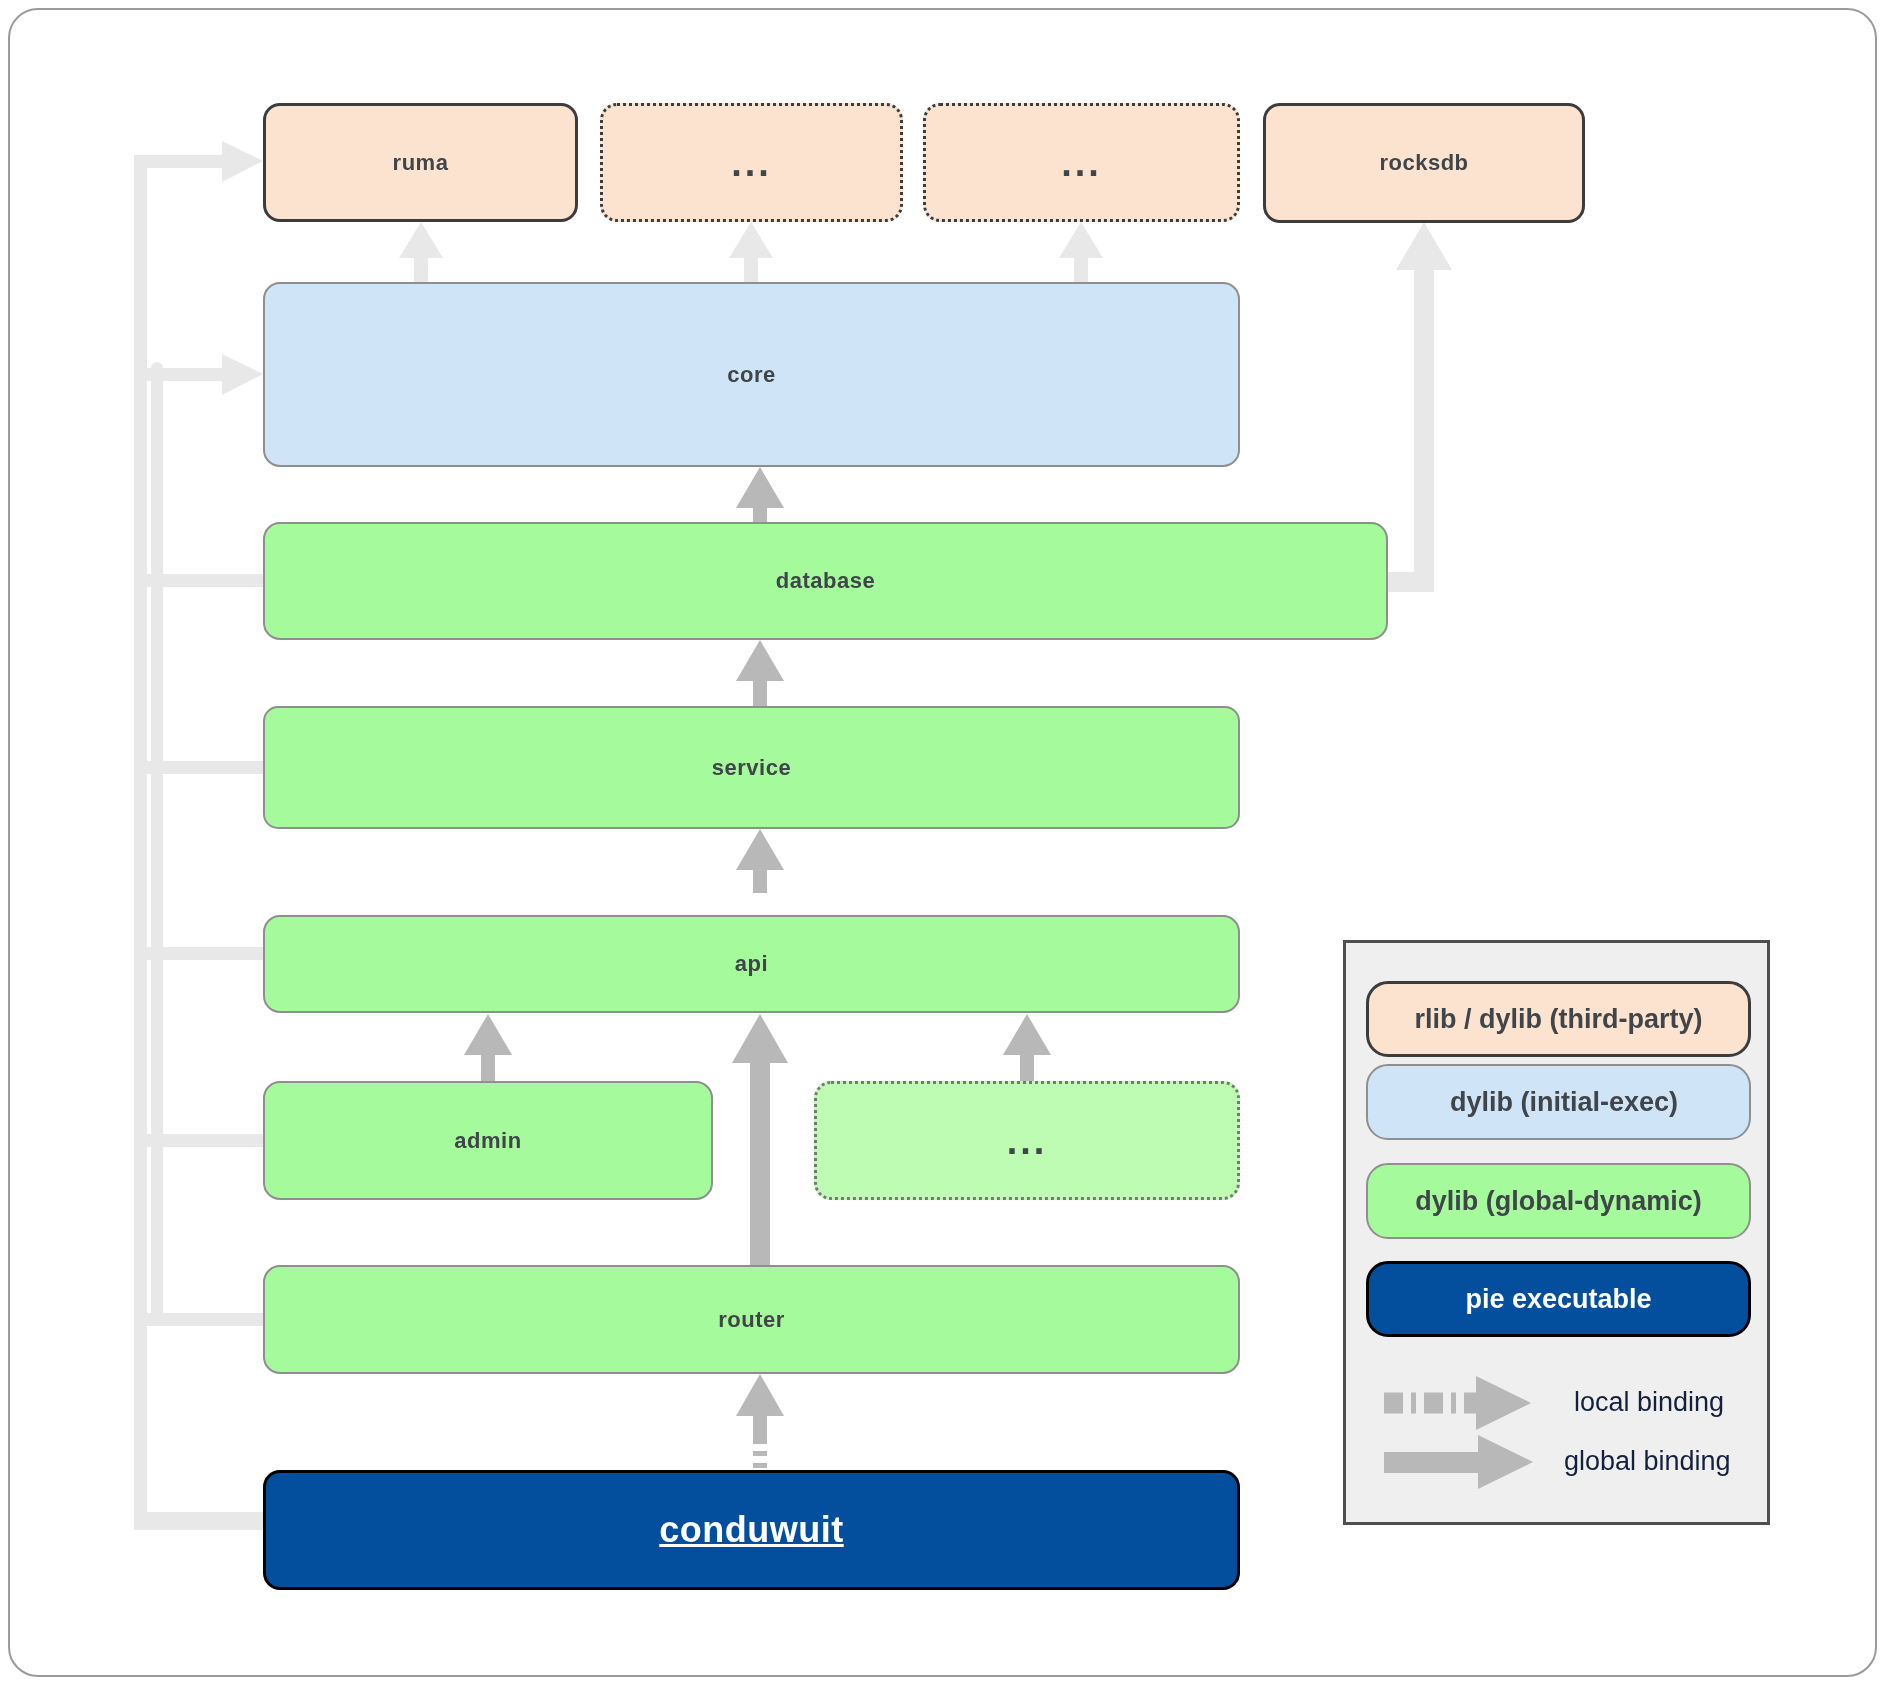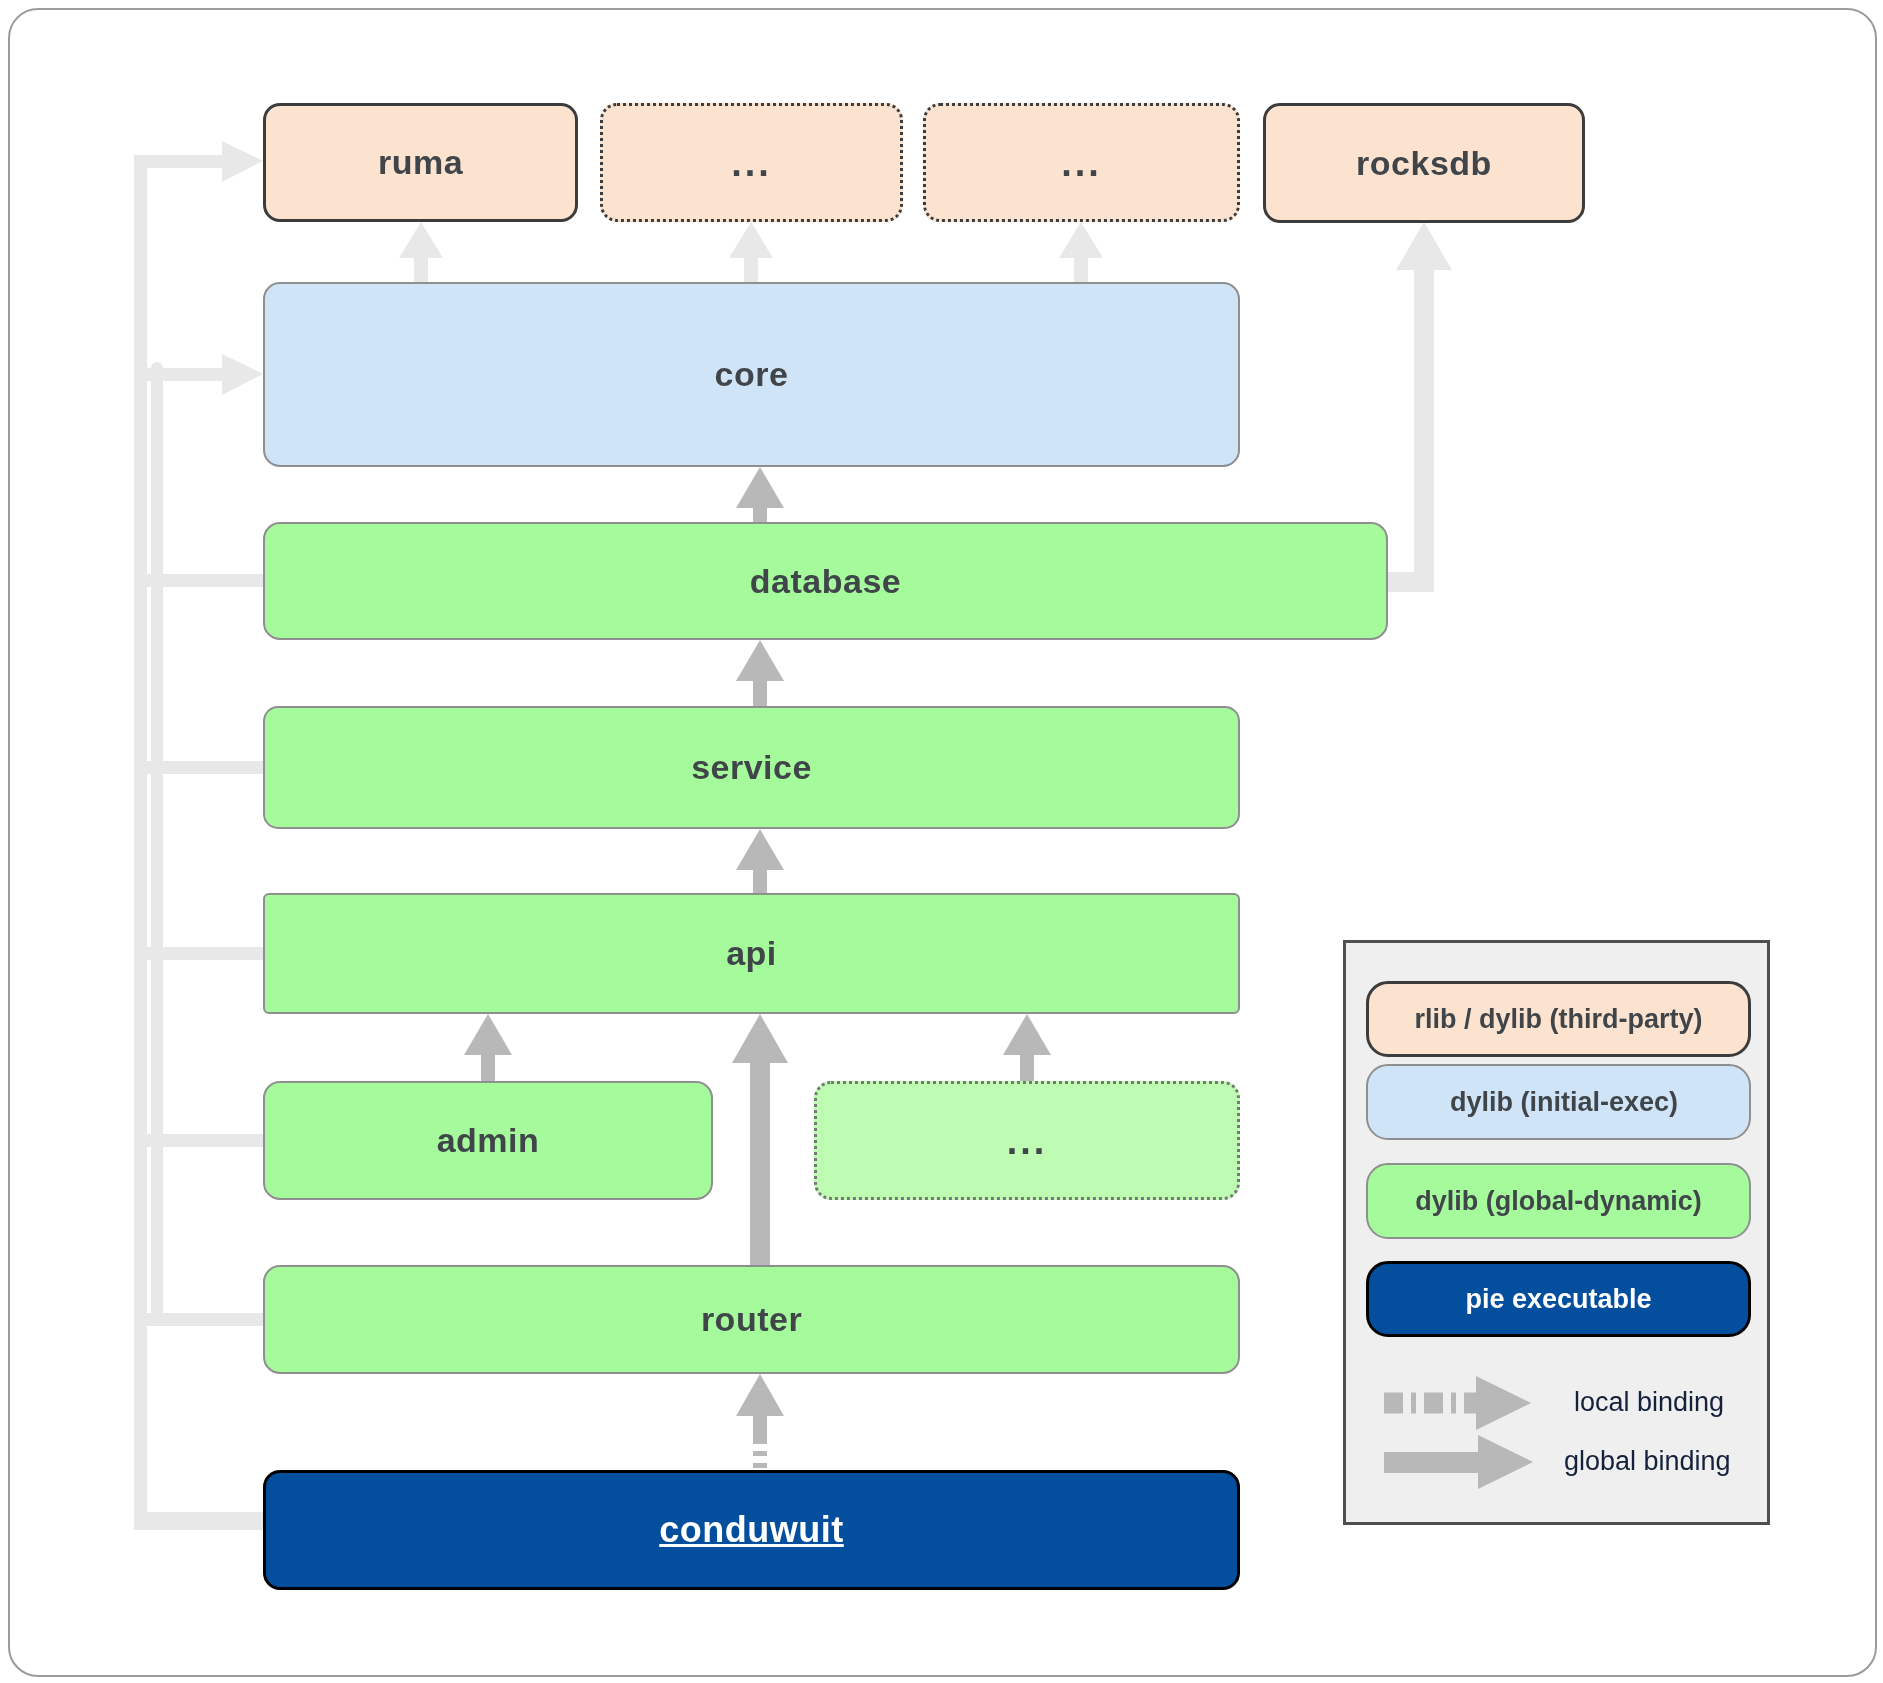--- a/index.html
+++ b/index.html
@@ -8,21 +8,21 @@
     font-family:"Liberation Sans", sans-serif;
     background:#ffffff;overflow:hidden;
   }
   .panel{
     position:absolute;left:8px;top:8px;width:1865px;height:1665px;
     border:2px solid var(--panel-border);border-radius:30px;background:#ffffff;
   }
   svg.wires{position:absolute;left:0;top:0;width:1883px;height:1683px;}
   .node{
     position:absolute;display:flex;align-items:center;justify-content:center;
-    font-size:34px;font-weight:600;color:var(--label);letter-spacing:.5px;
+    font-size:22px;font-weight:600;color:var(--label);letter-spacing:.5px;
     border-radius:17px;box-sizing:border-box;
   }
   .node.third{background:var(--peach);border:3px solid var(--dark-border);}
   .node.third.dotted{border:3px dotted var(--dark-border);}
   .node.ie{background:var(--blue);border:2px solid var(--gray-border);}
   .node.gd{background:var(--green);border:2px solid var(--gray-border);}
   .node.gd.dotted{background:var(--green-light);border:3px dotted #777777;}
   .node.pie{background:var(--navy);border:3px solid #000000;color:#ffffff;text-decoration:underline;}
   .node.ellipsis{font-weight:700;font-size:38px;letter-spacing:3px;line-height:0;}
   .legend{
@@ -116,21 +116,21 @@
   <div class="node third dotted ellipsis" style="left:600px;top:103px;width:303px;height:119px;">...</div>
   <div class="node third dotted ellipsis" style="left:923px;top:103px;width:317px;height:119px;">...</div>
   <div class="node third" style="left:1263px;top:103px;width:322px;height:120px;text-align:center;">rocksdb</div>
 
   <div class="node ie" style="left:263px;top:282px;width:977px;height:185px;">core</div>
 
   <div class="node gd" style="left:263px;top:522px;width:1125px;height:118px;">database</div>
 
   <div class="node gd" style="left:263px;top:706px;width:977px;height:123px;border-radius:15px;">service</div>
 
-  <div class="node gd" style="left:263px;top:893px;width:977px;height:121px;border-radius:6px;">api</div>
+  <div class="node gd" style="left:263px;top:915px;width:977px;height:98px;">api</div>
 
   <div class="node gd" style="left:263px;top:1081px;width:450px;height:119px;">admin</div>
   <div class="node gd dotted ellipsis" style="left:814px;top:1081px;width:426px;height:119px;">...</div>
 
   <div class="node gd" style="left:263px;top:1265px;width:977px;height:109px;">router</div>
 
   <div class="node pie" style="left:263px;top:1470px;width:977px;height:120px;font-size:36px;">conduwuit</div>
 
   <div class="legend">
     <div class="key third" style="top:38px;">rlib / dylib (third-party)</div>

